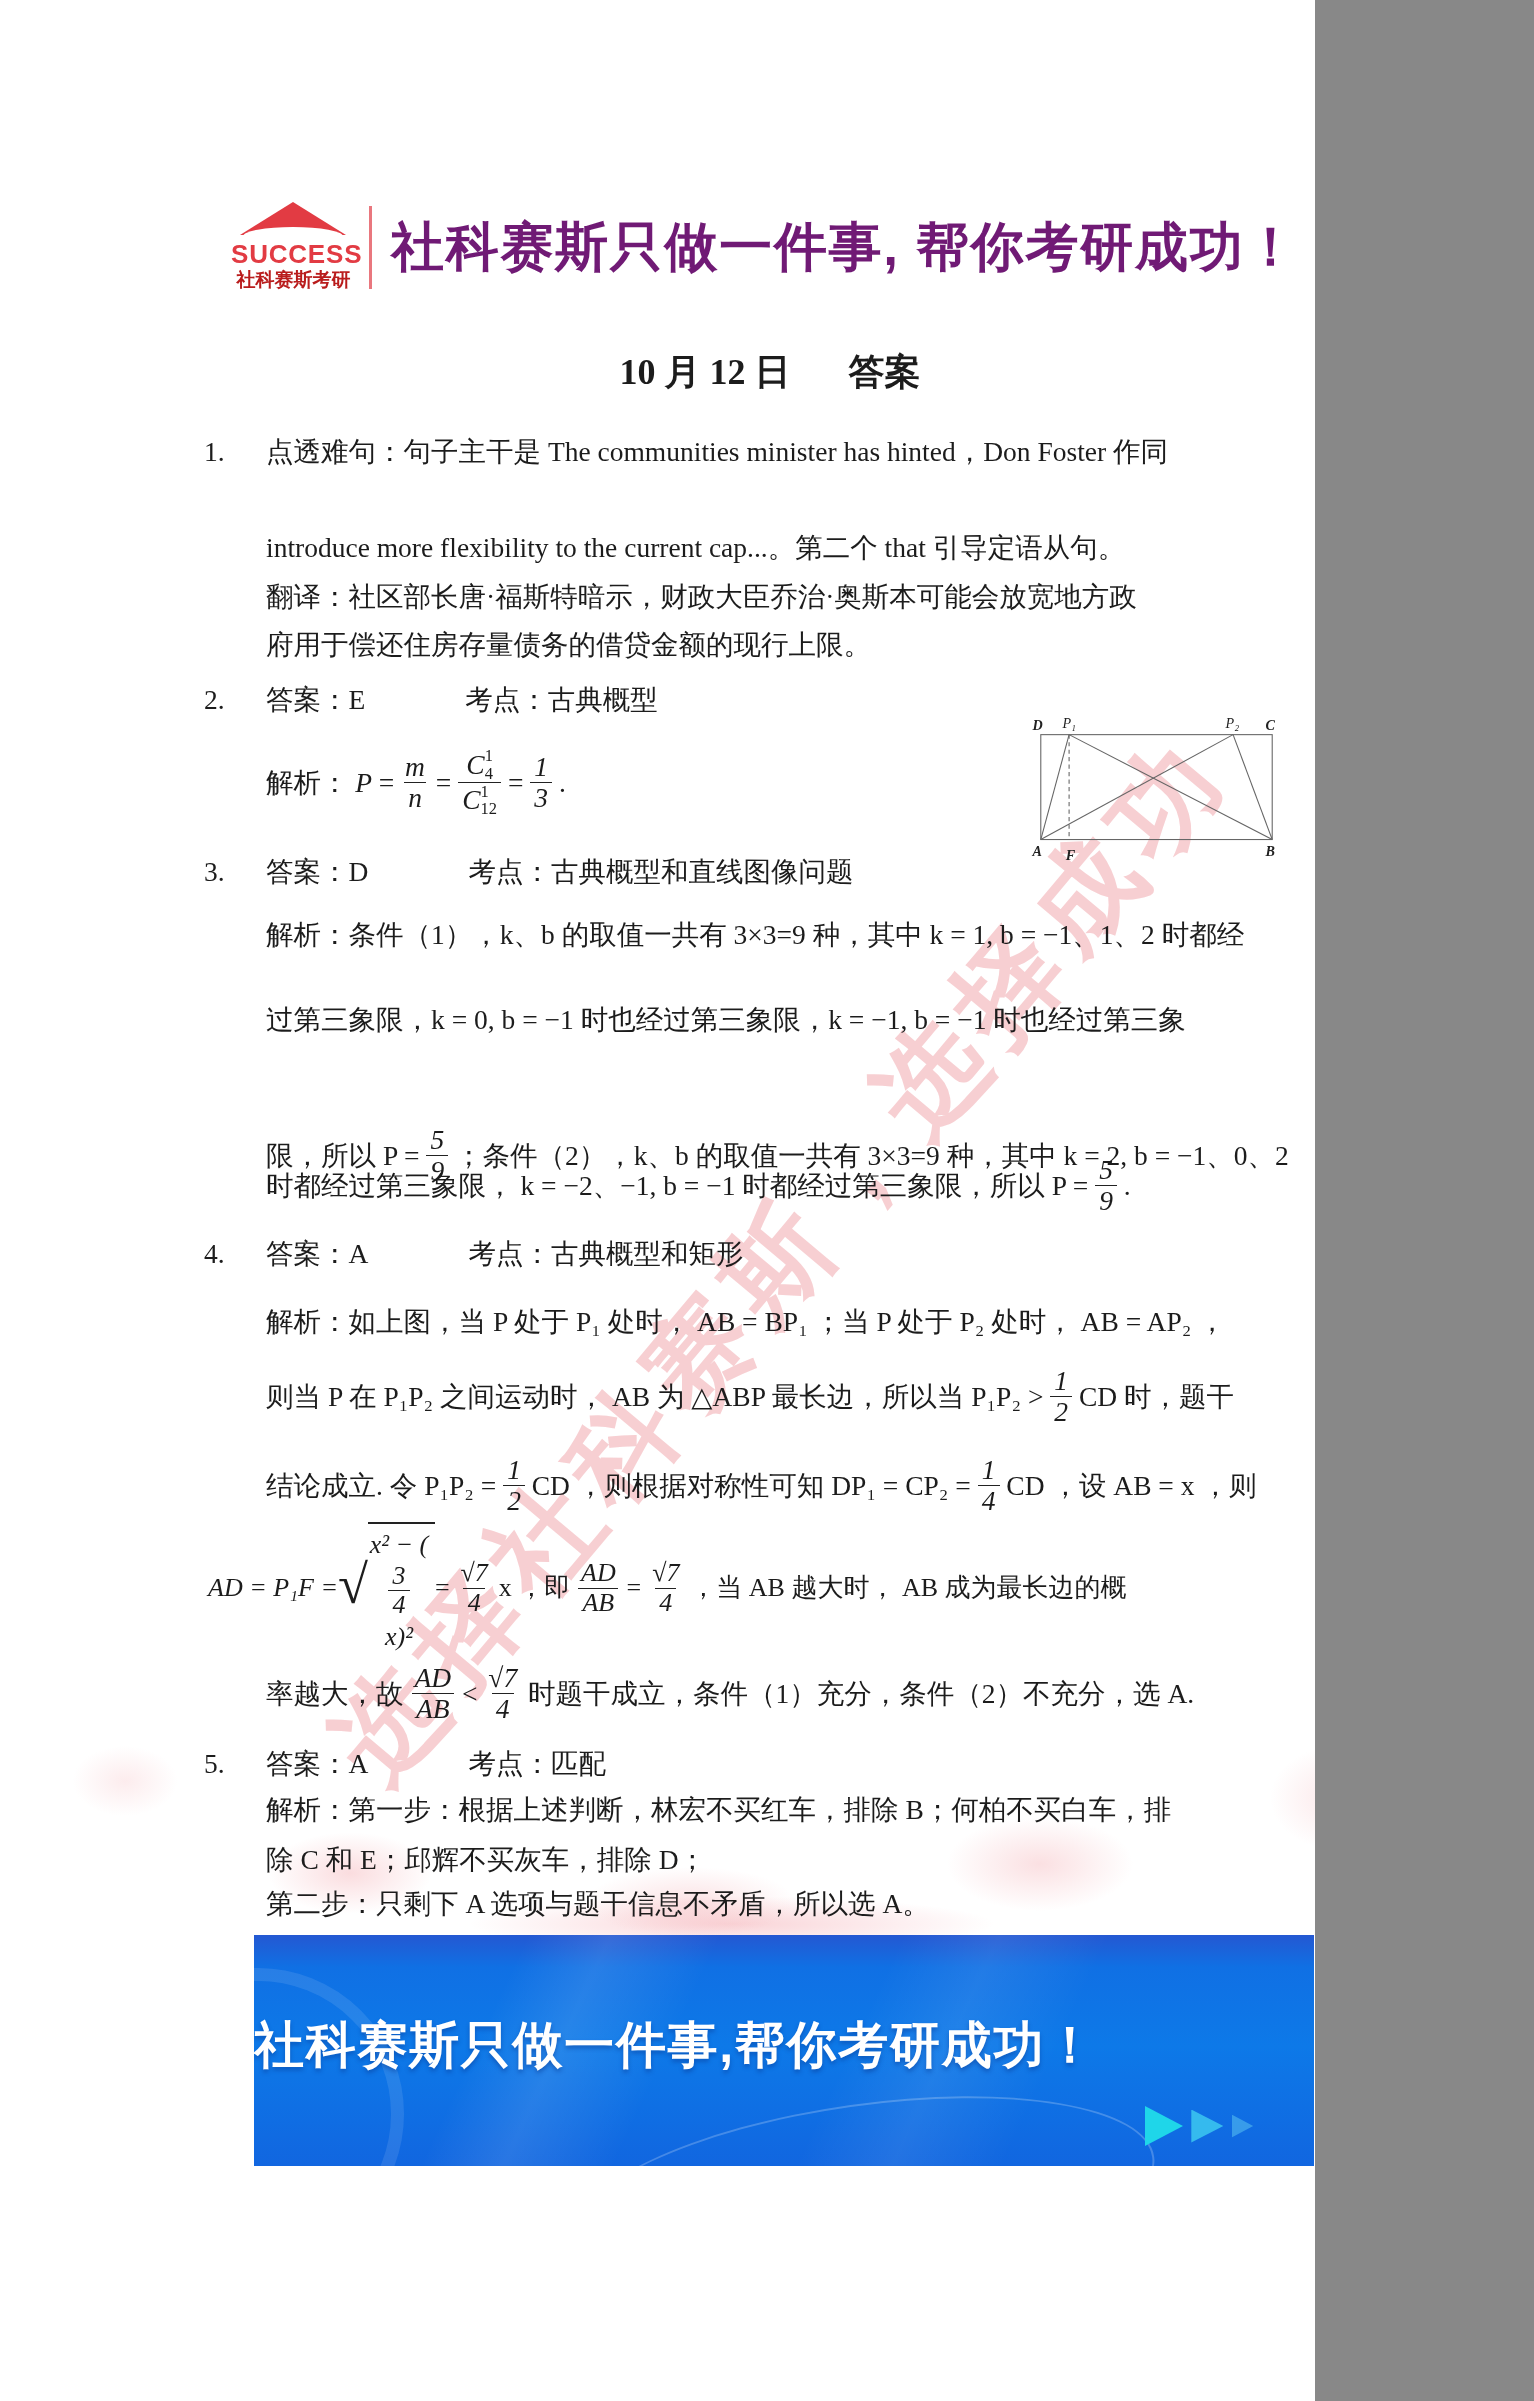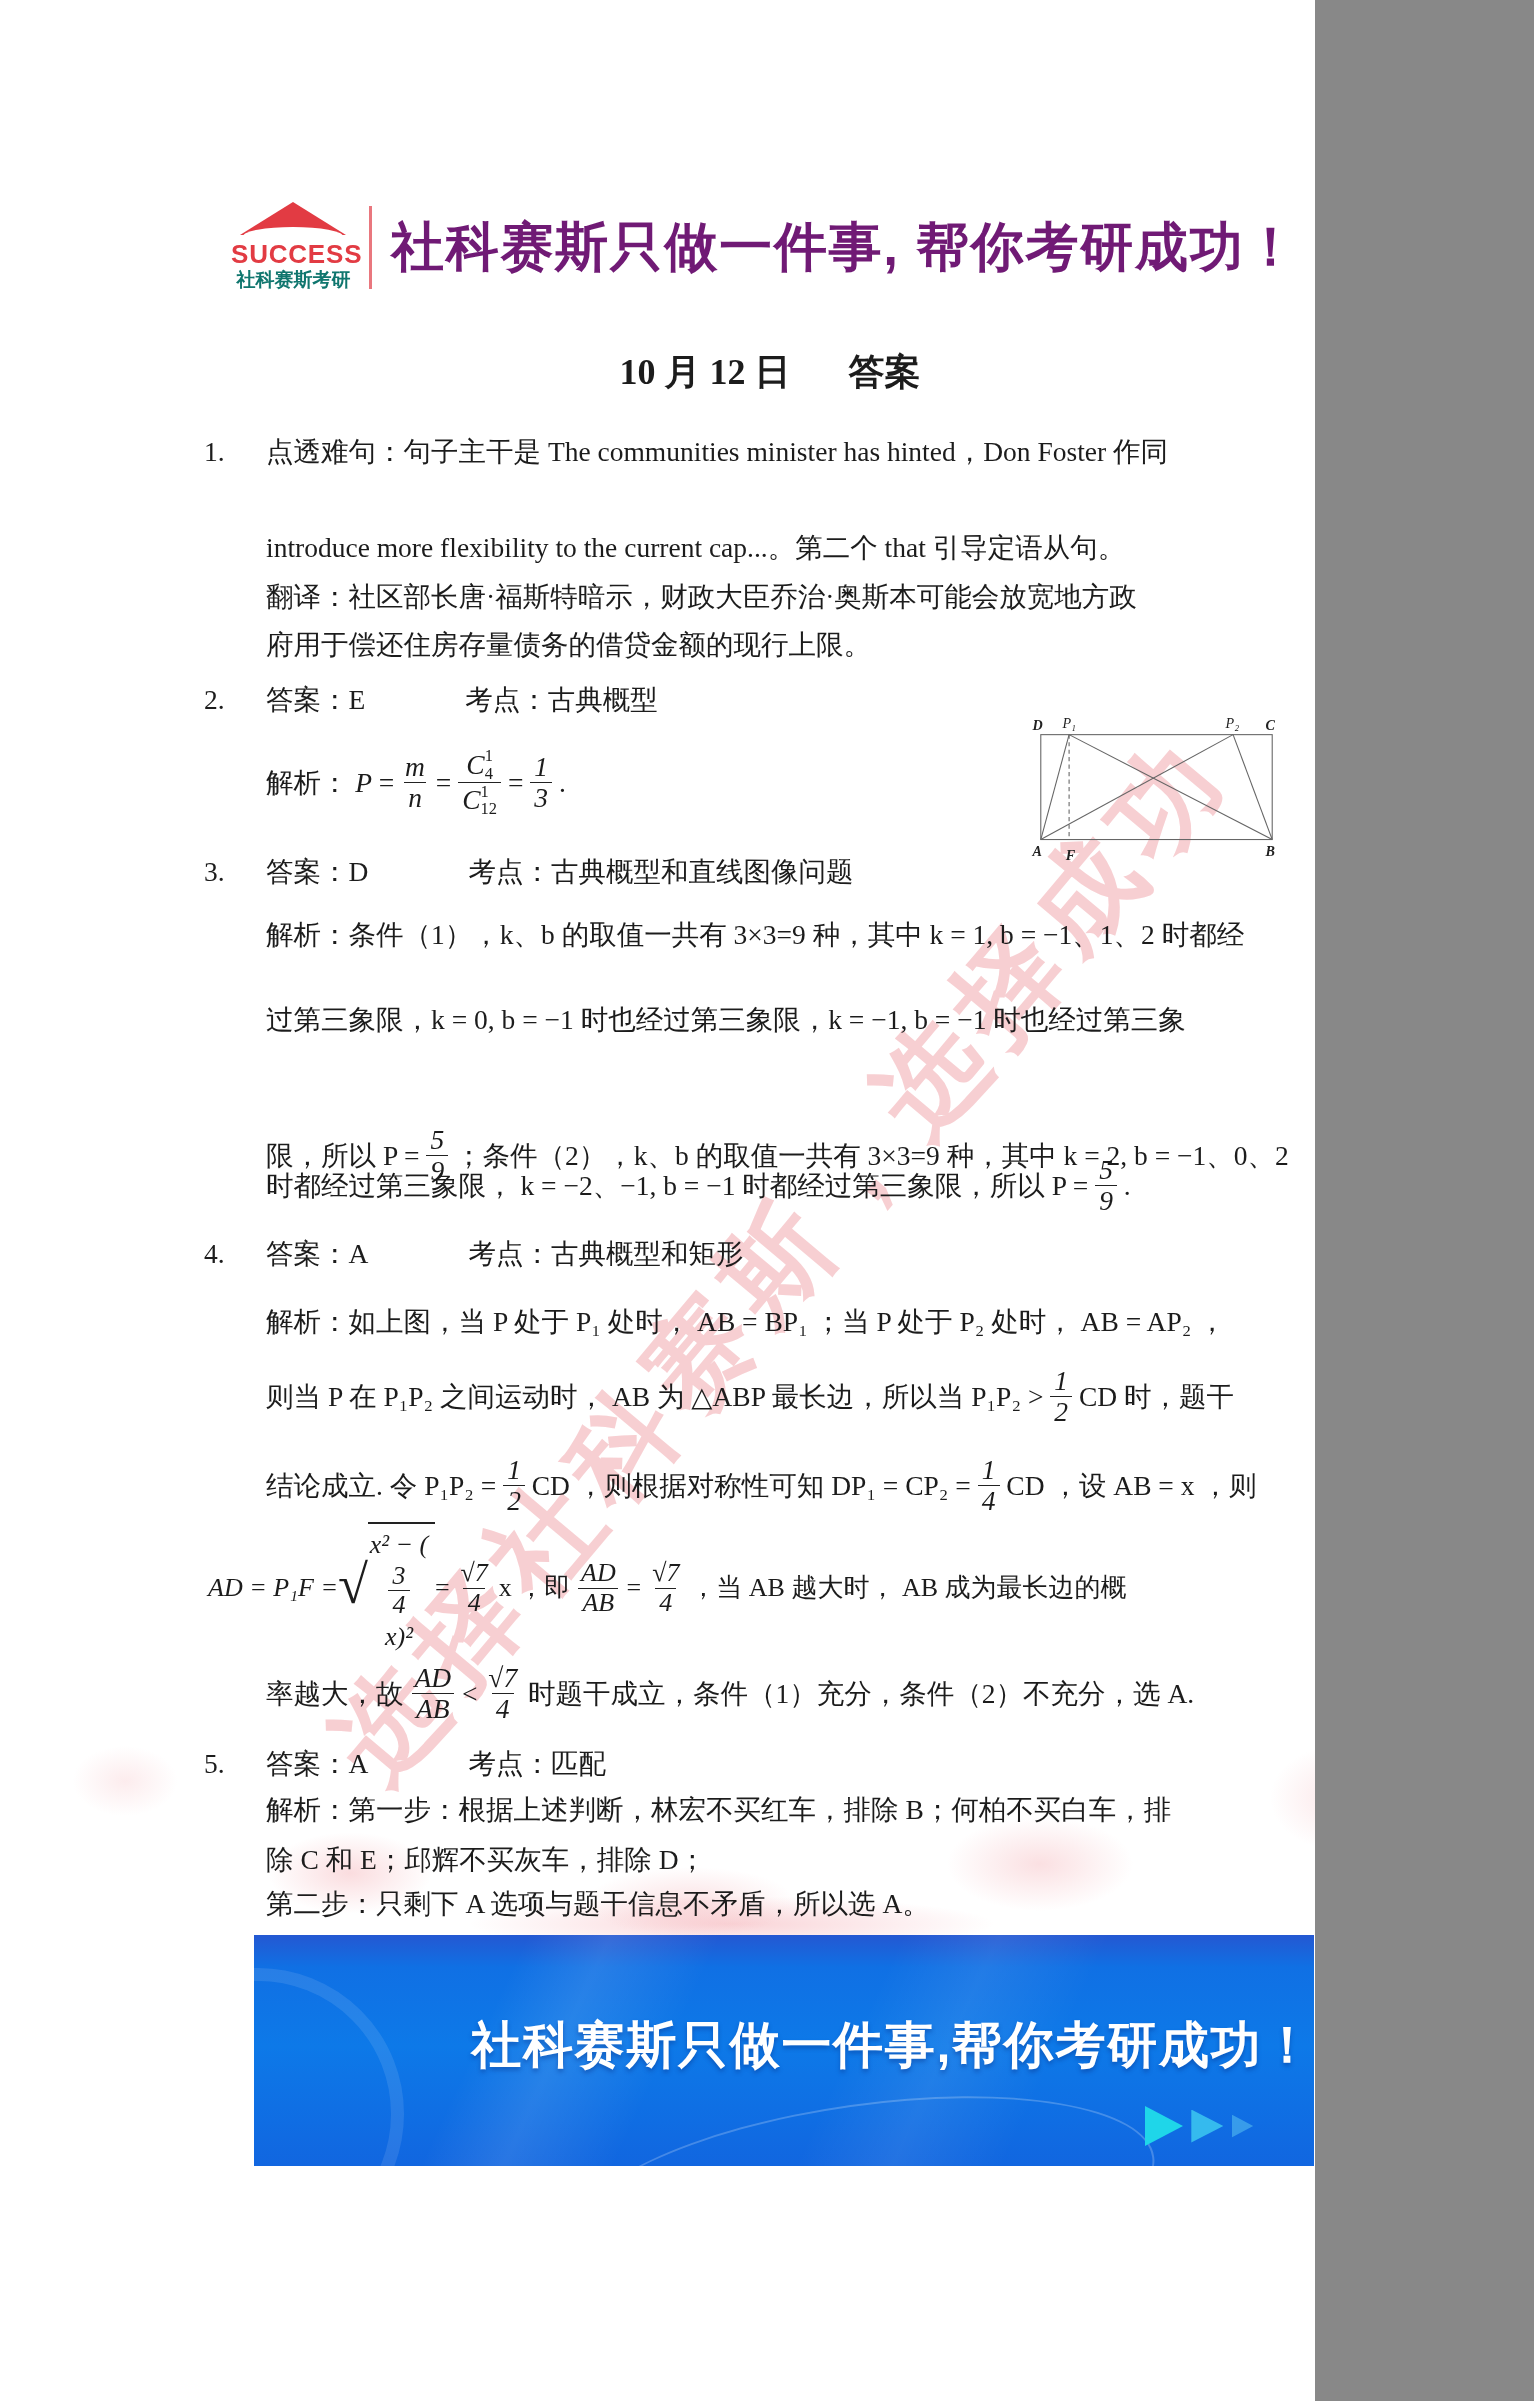--- a/index.html
+++ b/index.html
@@ -8,21 +8,21 @@
   .t{position:absolute;font-size:27.5px;line-height:1.35;white-space:nowrap;color:#1c1c1c;}
   .row{display:flex;align-items:center;}
   .num{width:62px;display:inline-block;}
   
   .logo{position:absolute;left:231px;top:202px;width:125px;text-align:center;}
   .roof{width:107px;height:37px;margin:0 auto 1.7px auto;position:relative;}
   .roof .tri{position:absolute;left:0;top:0;width:0;height:0;
     border-left:53px solid transparent;border-right:53px solid transparent;border-bottom:33px solid #e23b43;}
   .roof .arc{position:absolute;left:3.3px;top:25px;width:100px;height:18.3px;background:#fff;border-radius:50% 50% 0 0;}
   .brand{font-family:"Liberation Sans","DejaVu Sans",sans-serif;font-weight:700;font-size:26px;color:#e23b43;letter-spacing:0.8px;line-height:1;}
-  .brandsub{font-family:"Liberation Sans","DejaVu Sans",sans-serif;font-weight:700;font-size:19px;color:#0f766e;margin-top:3.3px;line-height:1;}
+  .brandsub{font-family:"Liberation Sans","DejaVu Sans",sans-serif;font-weight:700;font-size:19px;color:#b91c1c;margin-top:3.3px;line-height:1;}
   .logo-divider{position:absolute;left:369px;top:206px;width:3.3px;height:83px;background:#e9777e;}
   .slogan{position:absolute;left:391px;top:218px;width:932px;
     font-family:"Liberation Sans","DejaVu Sans",sans-serif;font-weight:900;font-size:53px;line-height:1.1;
     color:#701a75;letter-spacing:1.7px;white-space:nowrap;}
   .pagetitle{position:absolute;left:204px;top:348px;width:1132px;text-align:center;font-size:36px;font-weight:600;}
   .pagetitle .gap{display:inline-block;width:58px;}
   
   .mi{font-style:italic;}
   .frac{display:inline-flex;flex-direction:column;align-items:center;line-height:1.08;font-style:italic;margin:0 6.7px;}
   .frac .fden{border-top:1.7px solid #222;padding:0 4.2px;}
@@ -46,21 +46,21 @@
     radial-gradient(75px 50px at 125px 83px, rgba(243,168,174,.22), transparent 70%),
     radial-gradient(350px 37px at 732px 226px, rgba(241,152,160,.42), transparent 75%);}
   
   .banner{position:absolute;left:254px;top:1935px;width:1060px;height:231px;overflow:hidden;
     background:linear-gradient(180deg,#2458d2 0%, #1070e4 14%, #0d79e8 48%, #1166e0 100%);}
   .banner .sheen{position:absolute;left:-100px;top:-33px;width:1249px;height:300px;
     background:linear-gradient(115deg, rgba(255,255,255,0.00) 28%, rgba(255,255,255,0.10) 34%, rgba(255,255,255,0.00) 42%,
                rgba(255,255,255,0.00) 55%, rgba(255,255,255,0.08) 62%, rgba(255,255,255,0.00) 70%);}
   .banner .circ1{position:absolute;left:-142px;top:33px;width:266px;height:266px;border:13.3px solid rgba(255,255,255,0.10);border-radius:50%;}
   .banner .circ2{position:absolute;left:316px;bottom:-125px;width:583px;height:183px;border:2.5px solid rgba(255,255,255,0.22);border-radius:50%;transform:rotate(-8deg);}
-  .banner-text{position:absolute;left:0;top:77px;width:100%;text-align:right;
+  .banner-text{position:absolute;left:0;top:77px;width:100%;text-align:left;
     font-family:"Liberation Sans","DejaVu Sans",sans-serif;font-weight:900;font-size:50px;letter-spacing:1.7px;color:#ffffff;
     text-shadow:0 3.3px 4.2px rgba(8,50,140,0.45);white-space:nowrap;}
   .arrows{position:absolute;left:891px;top:171px;display:flex;align-items:center;gap:8.3px;}
   .tri-icon{display:inline-block;clip-path:polygon(0 0,100% 50%,0 100%);}
   .tri1{width:38px;height:40px;background:#1fd6e9;}
   .tri2{width:32px;height:33px;background:rgba(60,200,240,0.85);}
   .tri3{width:21.6px;height:23px;background:rgba(90,195,240,0.55);}
 </style>
 </head>
 <body>

